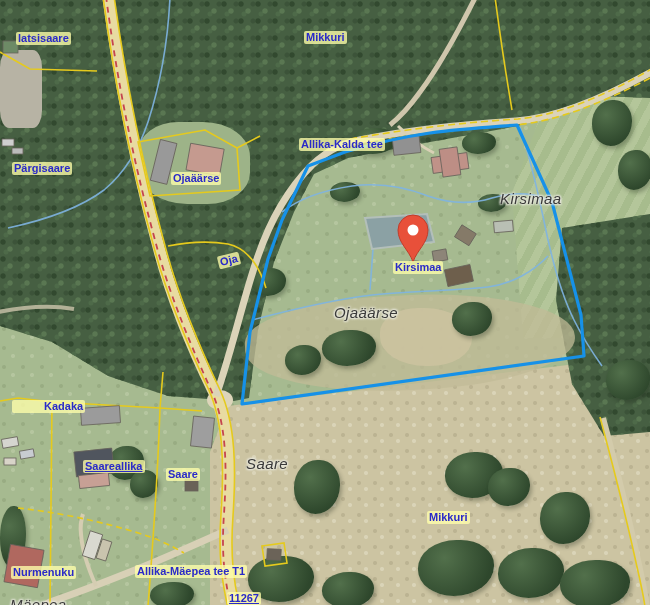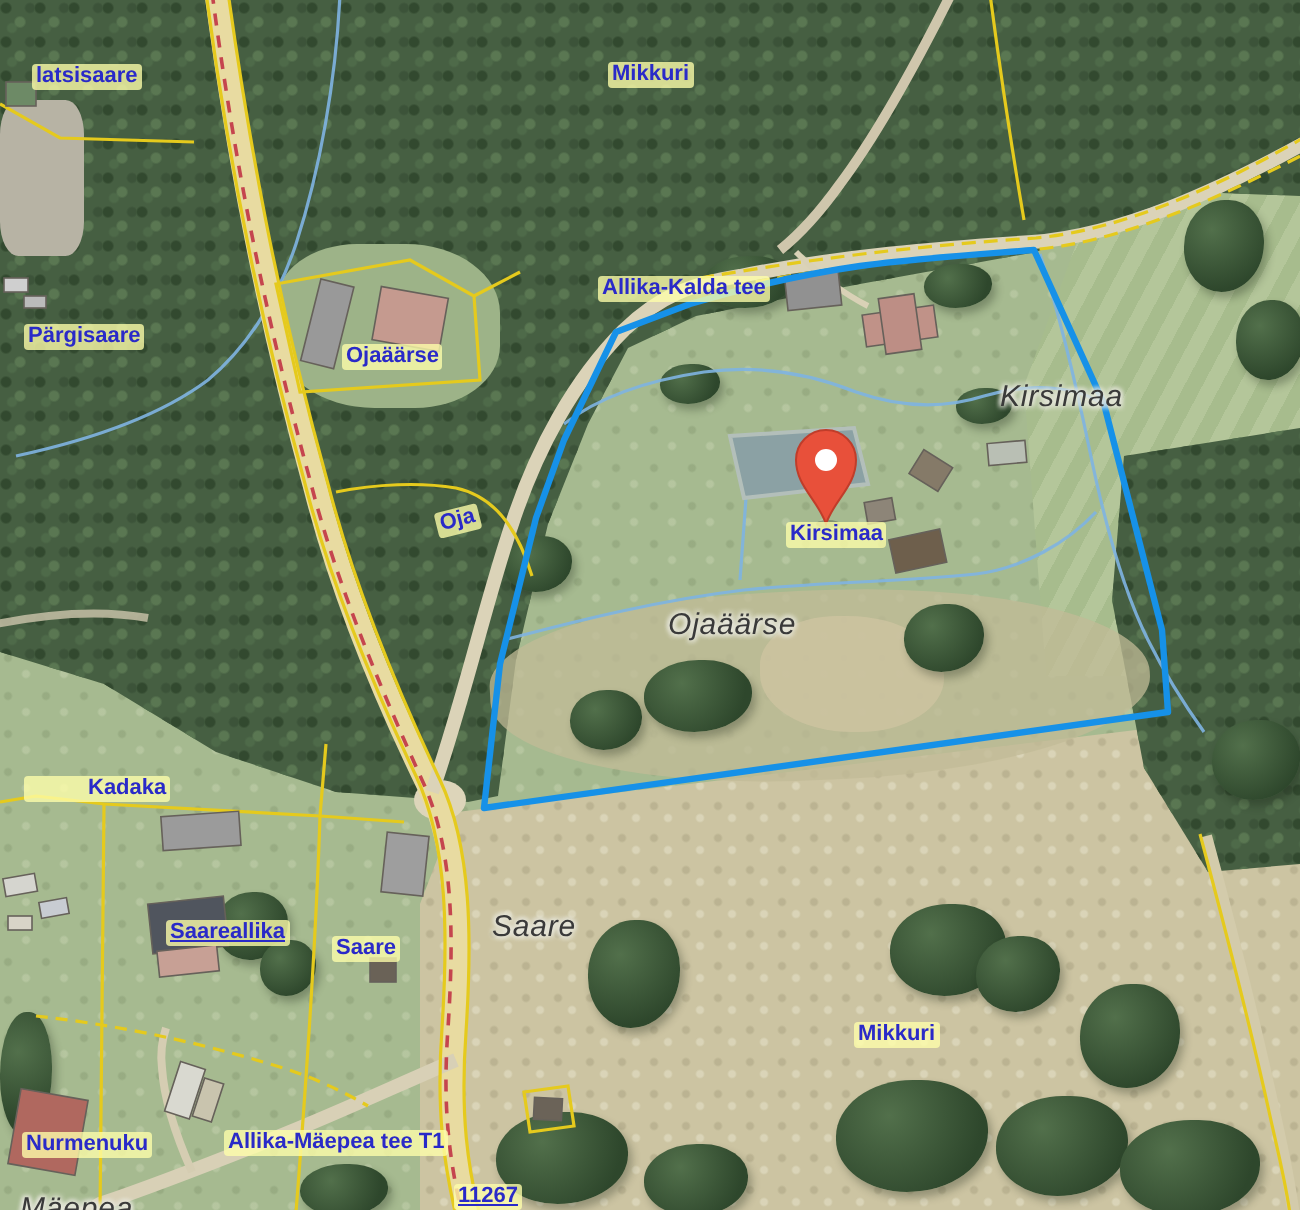--- a/index.html
+++ b/index.html
@@ -181,23 +181,23 @@
 
   <div class="lbl lbl-blue" style="left:16px;top:32px;text-align:right;">latsisaare</div>
   <div class="lbl lbl-blue" style="left:304px;top:31px;">Mikkuri</div>
   <div class="lbl lbl-blue" style="left:12px;top:162px;">Pärgisaare</div>
   <div class="lbl lbl-blue" style="left:171px;top:172px;">Ojaäärse</div>
   <div class="lbl lbl-blue" style="left:299px;top:138px;">Allika-Kalda tee</div>
   <div class="lbl lbl-blue" style="left:218px;top:254px;transform:rotate(-14deg);">Oja</div>
   <div class="lbl lbl-blue" style="left:393px;top:261px;">Kirsimaa</div>
   <div class="lbl lbl-place" style="left:500px;top:190px;">Kirsimaa</div>
   <div class="lbl lbl-place" style="left:334px;top:304px;">Ojaäärse</div>
-  <div class="lbl lbl-blue" style="left:12px;top:388px;padding-left:32px;">Kadaka</div>
+  <div class="lbl lbl-blue" style="left:12px;top:400px;padding-left:32px;">Kadaka</div>
   <div class="lbl lbl-blue" style="left:83px;top:460px;text-decoration:underline;">Saareallika</div>
   <div class="lbl lbl-blue" style="left:166px;top:468px;">Saare</div>
   <div class="lbl lbl-place" style="left:246px;top:455px;">Saare</div>
   <div class="lbl lbl-blue" style="left:427px;top:511px;">Mikkuri</div>
   <div class="lbl lbl-blue" style="left:11px;top:566px;">Nurmenuku</div>
-  <div class="lbl lbl-blue" style="left:112px;top:565px;">Allika-Mäepea tee T1</div>
+  <div class="lbl lbl-blue" style="left:135px;top:565px;">Allika-Mäepea tee T1</div>
   <div class="lbl lbl-blue" style="left:227px;top:592px;text-decoration:underline;">11267</div>
   <div class="lbl lbl-place" style="left:10px;top:596px;">Mäepea</div>
 
 </div>
 
 </body></html>

